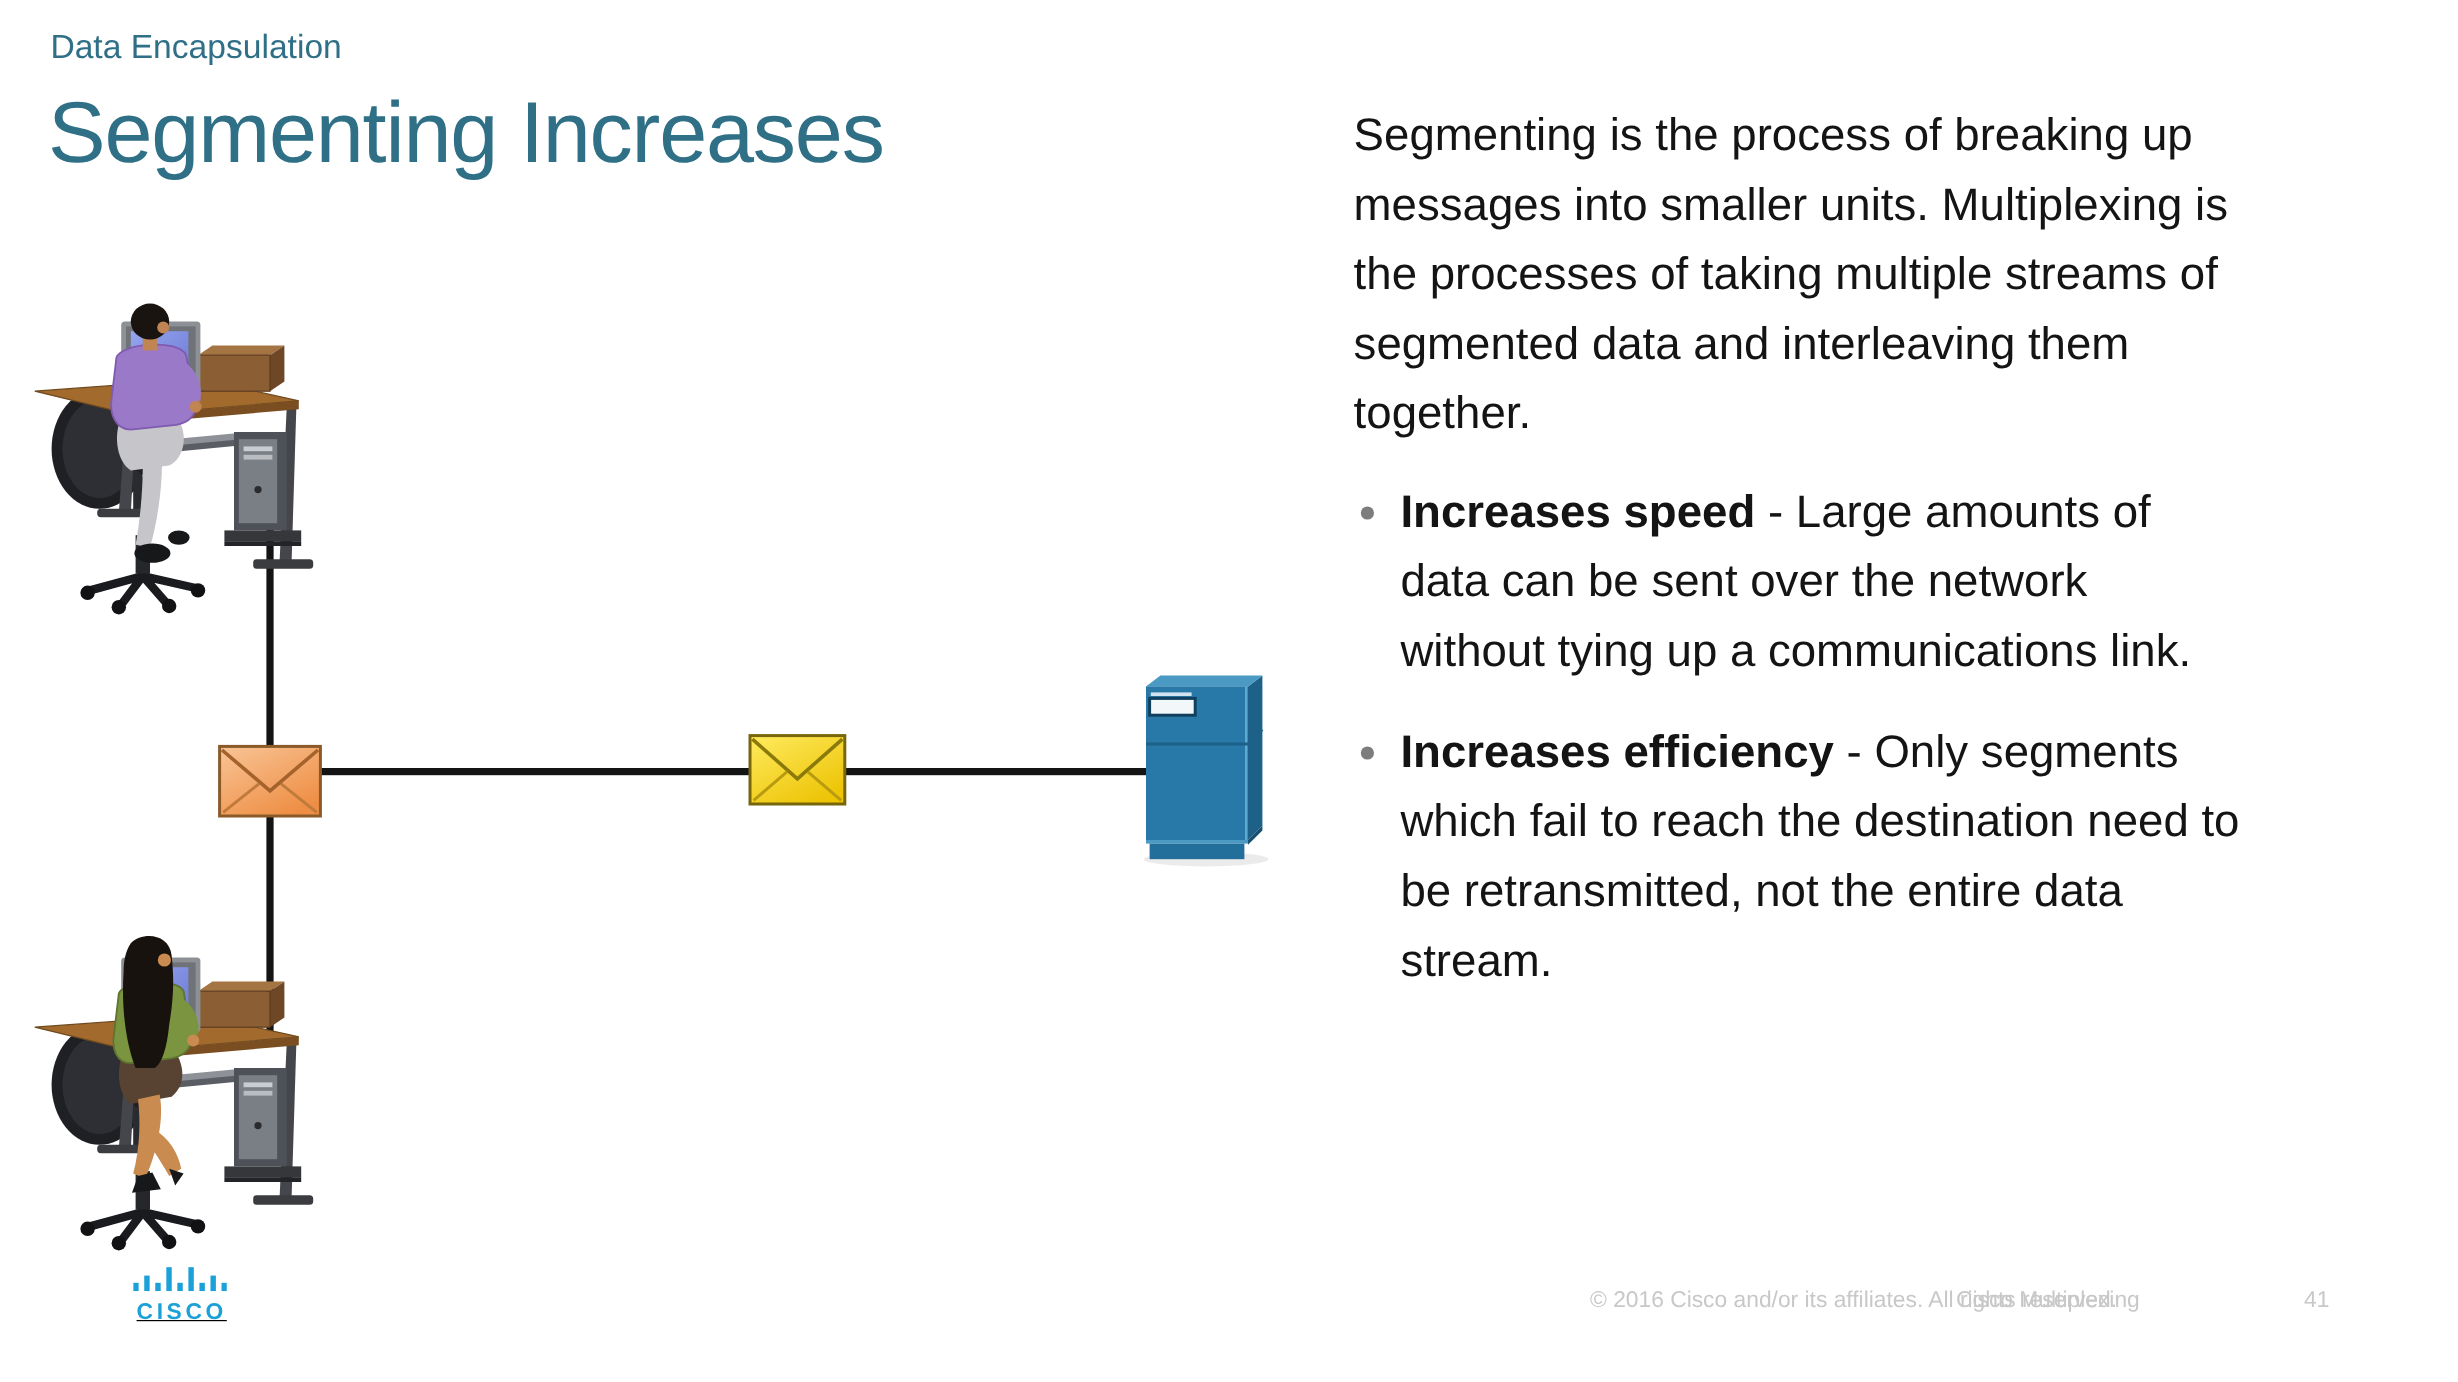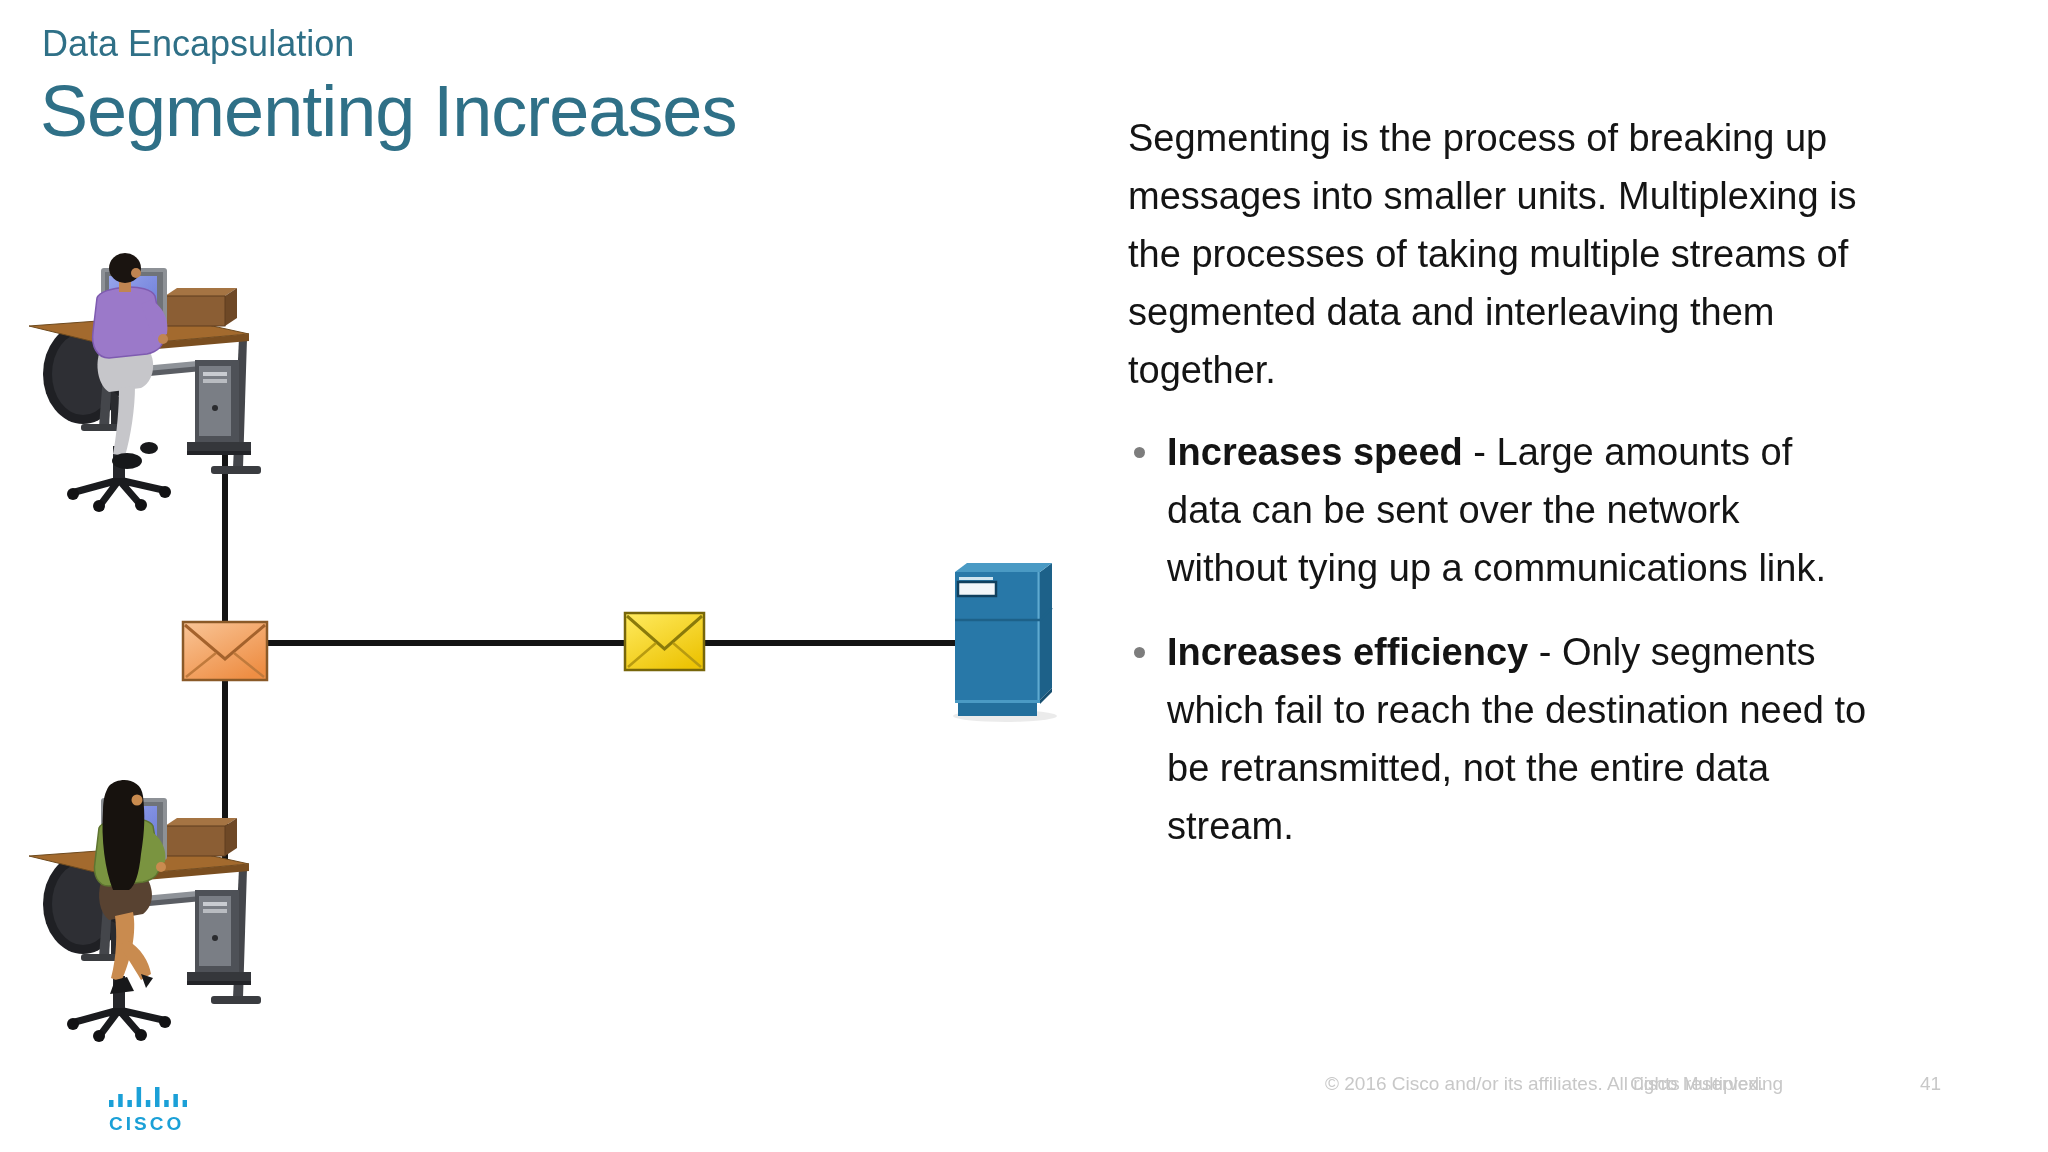--- a/index.html
+++ b/index.html
@@ -4,50 +4,50 @@
 <style>
   html,body{margin:0;padding:0;background:#ffffff;}
   body{
     width:2048px;height:1152px;position:relative;overflow:hidden;
     font-family:"Liberation Sans","DejaVu Sans",sans-serif;
     -webkit-font-smoothing:antialiased;
   }
   .abs{position:absolute;}
   
   .pretitle{
-    left:42px;top:22px;font-size:36px;line-height:1.2;
+    left:42px;top:22px;font-size:28px;line-height:1.2;
     color:var(--accent-teal);
   }
   .slide-title{
     left:40px;top:70px;font-size:72px;line-height:1.15;
     color:var(--accent-teal);letter-spacing:-1px;
   }
   
   .content-col{
     left:1128px;top:84px;width:890px;
-    font-size:38px;line-height:58px;color:var(--text-black);margin-top:25px;
+    font-size:38px;line-height:58px;color:var(--text-black);
   }
   .para{margin:0 0 24px 0;white-space:pre-line;}
   .para.tight{margin-bottom:28px;}
   ul.benefits{list-style:none;margin:0;padding:0;}
   ul.benefits li{display:flex;align-items:flex-start;}
   ul.benefits li + li{margin-top:26px;}
   .bullet-dot{
     flex:0 0 39px;position:relative;height:58px;
   }
   .bullet-dot::after{
     content:"";position:absolute;left:6px;top:24px;width:11px;height:11px;
     border-radius:50%;background:var(--bullet-gray);
   }
   .bullet-text{flex:1;white-space:pre-line;}
   .bullet-text b{font-weight:700;}
   
   .diagram-layer{left:0;top:0;width:2048px;height:1152px;}
   
-  .cisco-logo{left:109px;top:1085px;width:80px;text-align:left;}
+  .cisco-logo{left:109px;top:1054px;width:80px;text-align:right;text-decoration:underline;}
   .cisco-logo .wordmark{
     display:block;margin-top:2px;font-size:19px;font-weight:700;
     letter-spacing:3px;color:var(--cisco-blue);
   }
   .footer-text{
     top:1072px;font-size:19px;line-height:24px;color:var(--footer-gray);
   }
   .footer-copyright{left:1325px;}
   .footer-confidential{left:1630px;}
   .footer-page{left:1920px;}

